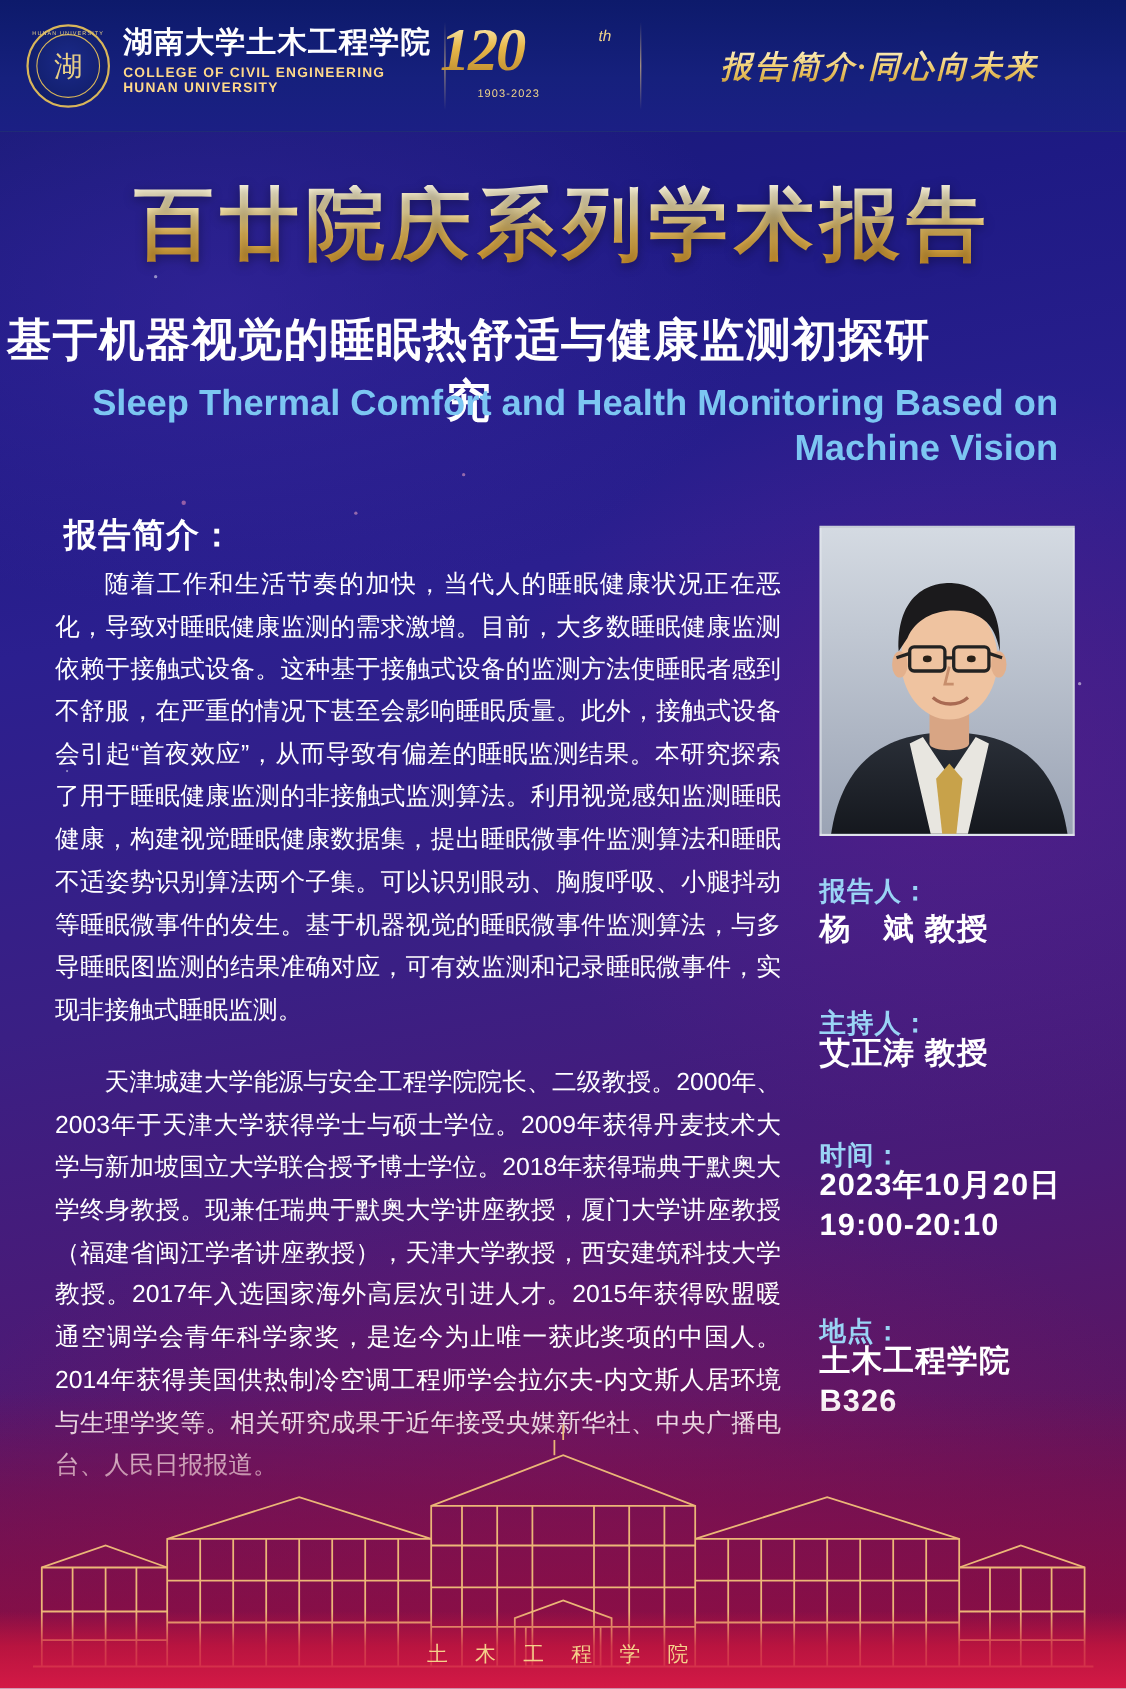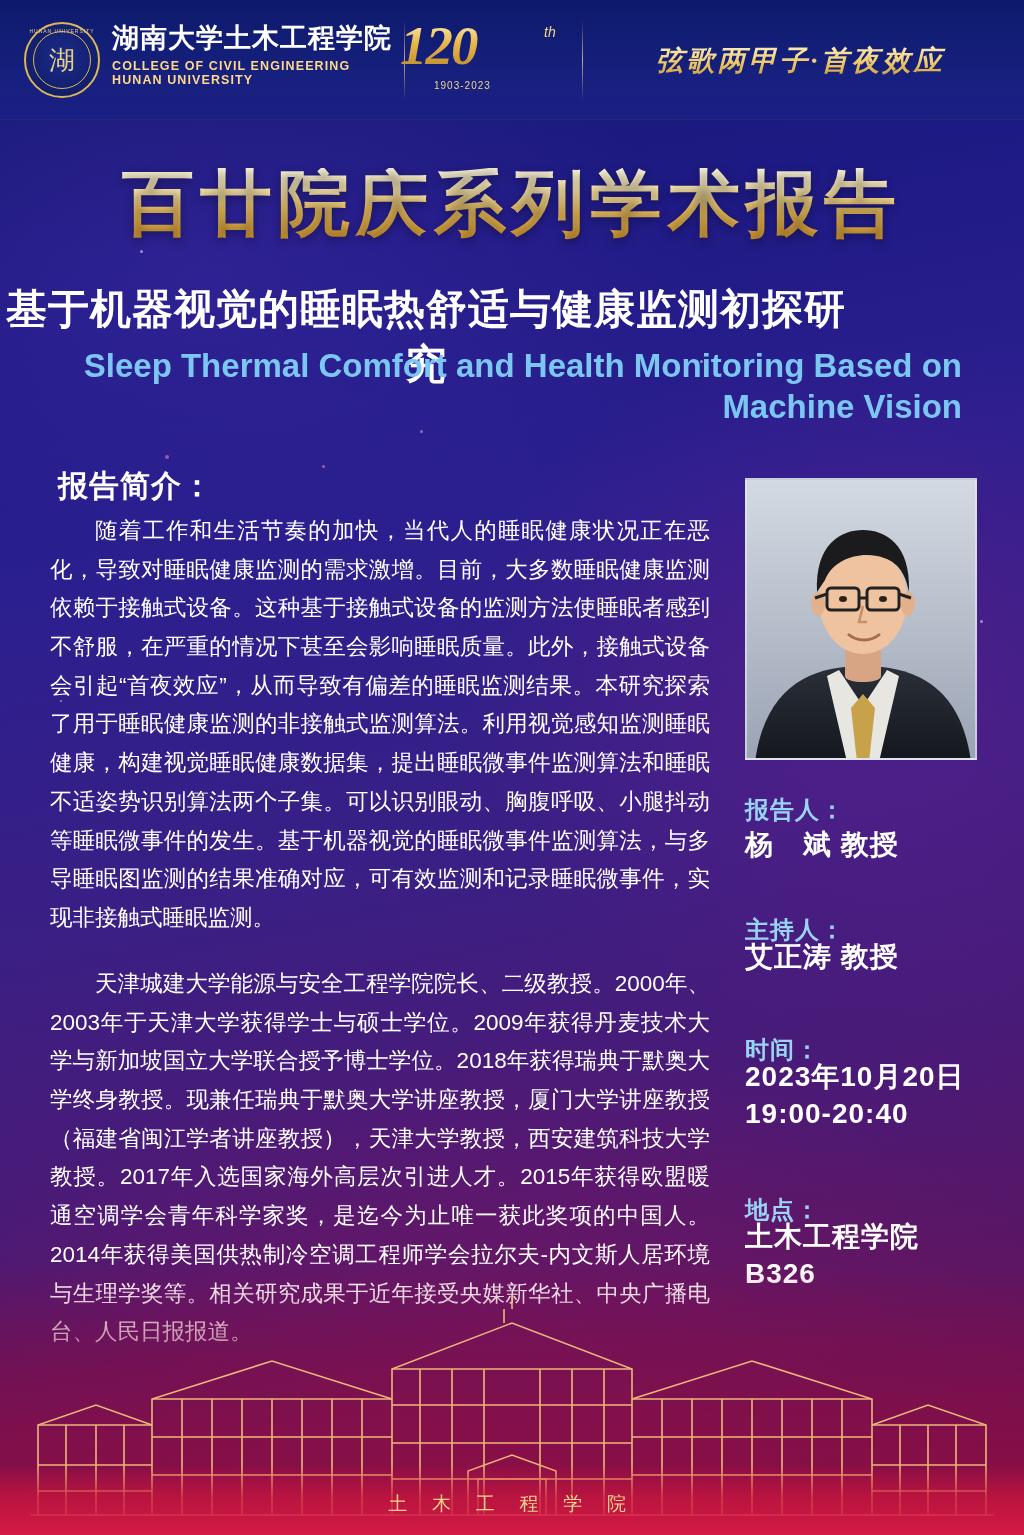--- a/index.html
+++ b/index.html
@@ -179,21 +179,21 @@
       <div class="hdr-divider"></div>
 
       <div class="anniv">
         <div class="num">120</div>
         <div class="th">th</div>
         <div class="years">1903-2023</div>
       </div>
 
       <div class="hdr-divider2"></div>
 
-      <div class="slogan">弦歌两甲子·首夜效应</div>
+      <div class="slogan">报告简介·同心向未来</div>
     </div>
   </div>
 
   <div class="main-title">百廿院庆系列学术报告</div>
   <div class="sub-title-cn">基于机器视觉的睡眠热舒适与健康监测初探研究</div>
   <div class="sub-title-en">Sleep Thermal Comfort and Health Monitoring Based on Machine Vision</div>
 
   <div class="sec-heading" id="abstract-heading">报告简介：</div>
   <div id="abstract-body">随着工作和生活节奏的加快，当代人的睡眠健康状况正在恶化，导致对睡眠健康监测的需求激增。目前，大多数睡眠健康监测依赖于接触式设备。这种基于接触式设备的监测方法使睡眠者感到不舒服，在严重的情况下甚至会影响睡眠质量。此外，接触式设备会引起“首夜效应”，从而导致有偏差的睡眠监测结果。本研究探索了用于睡眠健康监测的非接触式监测算法。利用视觉感知监测睡眠健康，构建视觉睡眠健康数据集，提出睡眠微事件监测算法和睡眠不适姿势识别算法两个子集。可以识别眼动、胸腹呼吸、小腿抖动等睡眠微事件的发生。基于机器视觉的睡眠微事件监测算法，与多导睡眠图监测的结果准确对应，可有效监测和记录睡眠微事件，实现非接触式睡眠监测。</div>
 
@@ -243,21 +243,21 @@
   </div>
 
   <div class="rlabel" id="speaker-label">报告人：</div>
   <div class="rvalue" id="speaker-name">杨　斌 教授</div>
 
   <div class="rlabel" id="host-label">主持人：</div>
   <div class="rvalue" id="host-name">艾正涛 教授</div>
 
   <div class="rlabel" id="time-label">时间：</div>
   <div class="rvalue" id="time-value1">2023年10月20日</div>
-  <div class="rvalue" id="time-value2">19:00-20:40</div>
+  <div class="rvalue" id="time-value2">19:00-20:10</div>
 
   <div class="rlabel" id="place-label">地点：</div>
   <div class="rvalue" id="place-value1">土木工程学院</div>
   <div class="rvalue" id="place-value2">B326</div>
 
   <div class="bottom">
     <svg width="1024" height="270" viewBox="0 0 1024 270">
       <g fill="none" stroke="#f2c07a" stroke-width="1.6" opacity="0.95">
 
         <line x1="30" y1="250" x2="994" y2="250"></line>

